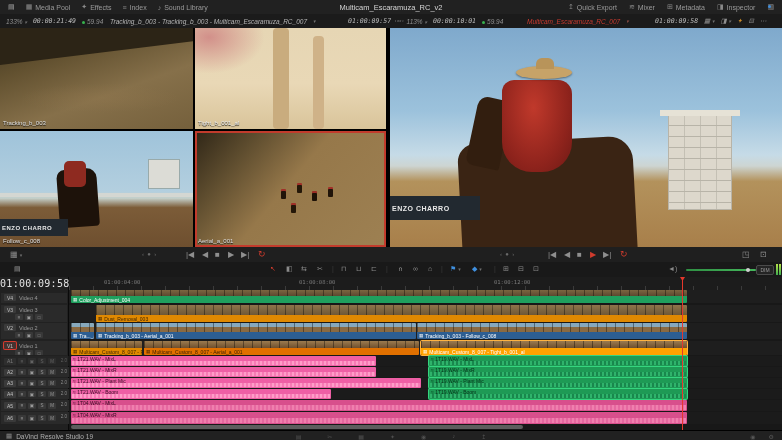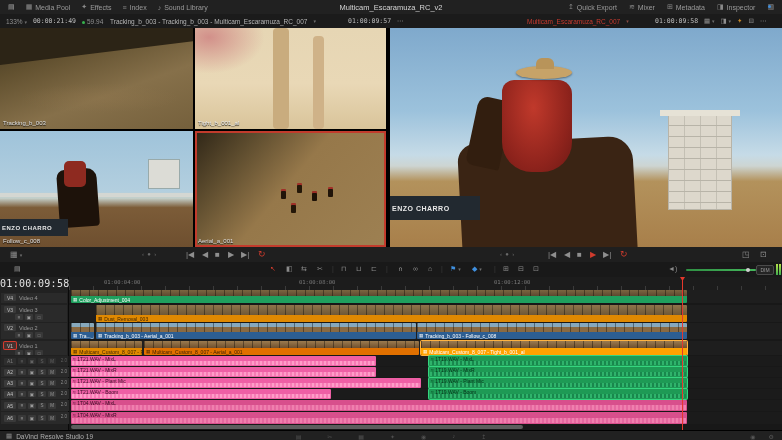--- a/index.html
+++ b/index.html
@@ -11,21 +11,21 @@
   .topbar{position:absolute;left:0;top:0;width:782px;height:14px;background:#212121;
     border-bottom:1px solid #0c0c0c;display:flex;align-items:center;font-size:7px;color:#9a9a9a;}
   .tb-left{display:flex;align-items:center;gap:11px;padding-left:8px;}
   .tb-item{display:flex;align-items:center;gap:3px;cursor:default;}
   .tb-item .glyph{font-size:7px;color:#8a8a8a;}
   .tb-title{position:absolute;left:50%;transform:translateX(-50%);color:#d6d6d6;font-size:7.5px;}
   .tb-right{position:absolute;right:8px;display:flex;align-items:center;gap:12px;}
   .notif-dot{position:absolute;right:3px;top:2px;width:3px;height:3px;border-radius:50%;background:#3f8fde;}
   
   .vheads{position:absolute;left:0;top:14px;width:782px;height:14px;background:#1b1b1b;border-bottom:1px solid #050505;font-size:6.5px;color:#8f8f8f;}
-  .vh{position:absolute;top:0;height:14px;display:flex;align-items:center;gap:6px;}
+  .vh{position:absolute;top:0;height:14px;display:flex;align-items:center;gap:6px;font-style:italic;}
   .vh .tc{color:#bdbdbd;}
   .fdot{display:inline-block;width:3px;height:3px;border-radius:50%;background:#37b24d;margin-right:2px;}
   .red-title{color:#c83a2f;}
   .carat{color:#6f6f6f;font-size:5px;}
   
   .viewers{position:absolute;left:0;top:28px;width:782px;height:219px;background:#000;}
   .cell{position:absolute;overflow:hidden;background:#000;}
   .cell .anglelabel{position:absolute;left:3px;bottom:3px;font-size:6px;color:#e0e0e0;text-shadow:0 1px 1px #000;z-index:5;}
   .selcell{box-shadow:inset 0 0 0 2px #c23b2c;}
   .banner{position:absolute;background:#222930;color:#e8e8e8;font-size:6px;font-weight:bold;
@@ -151,20 +151,26 @@
     </div>
     <div class="vh" style="left:110px;max-width:230px;overflow:hidden;white-space:nowrap;color:#b5b5b5;">
       <span>Tracking_b_003 - Tracking_b_003 - Multicam_Escaramuza_RC_007</span>
         <span class="carat">▾</span>
     </div>
     <div class="vh" style="left:348px;">
       <span class="tc mono">01:00:09:57</span>
       <span>⋯</span>
     </div>
 
+    <div class="vh" style="left:394px;">
+      <span>⋯</span>
+      <span><span>113%</span> <span class="carat">▾</span></span>
+      <span class="tc mono">00:00:10:01</span>
+      <span><span class="fdot"></span><span>59.94</span></span>
+    </div>
     <div class="vh" style="left:527px;">
       <span class="red-title">Multicam_Escaramuza_RC_007</span>
         <span class="carat" style="color:#8a4a42;">▾</span>
     </div>
     <div class="vh" style="left:655px;">
       <span class="tc mono">01:00:09:58</span>
       <span>▦ <span class="carat">▾</span></span>
       <span>◨ <span class="carat">▾</span></span>
       <span style="color:#c98a2a;">✦</span>
       <span>⊟</span>

